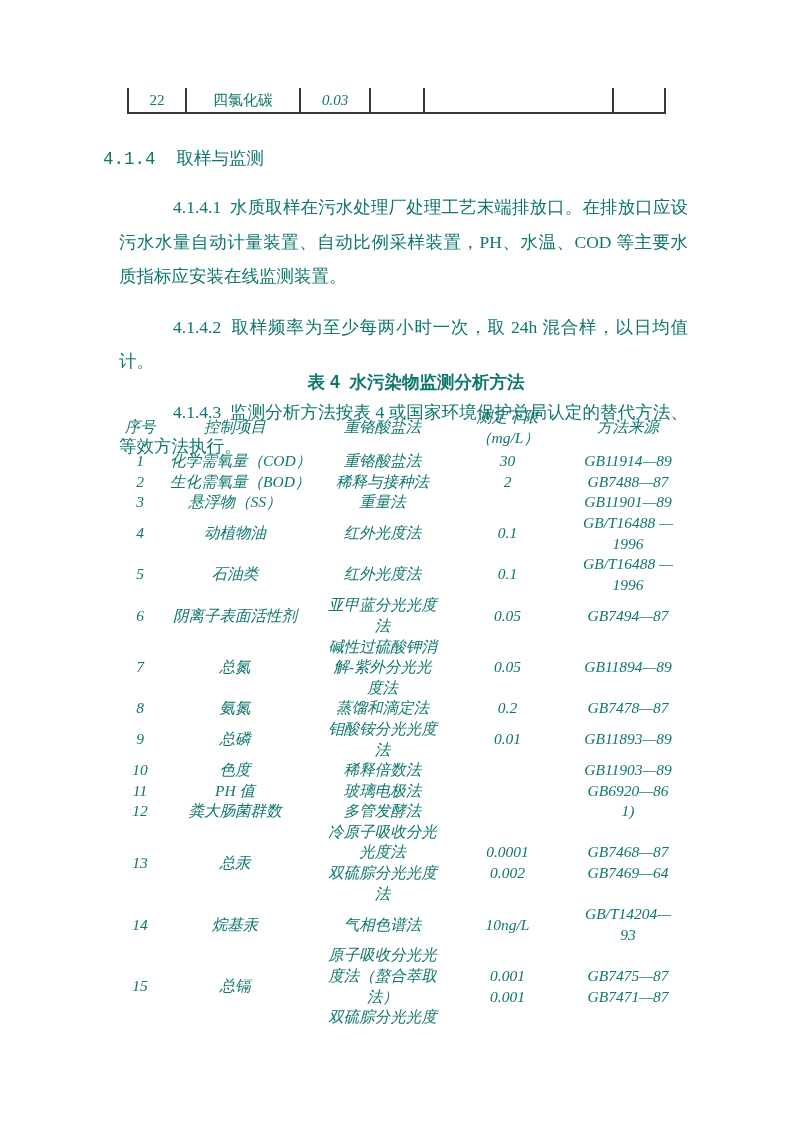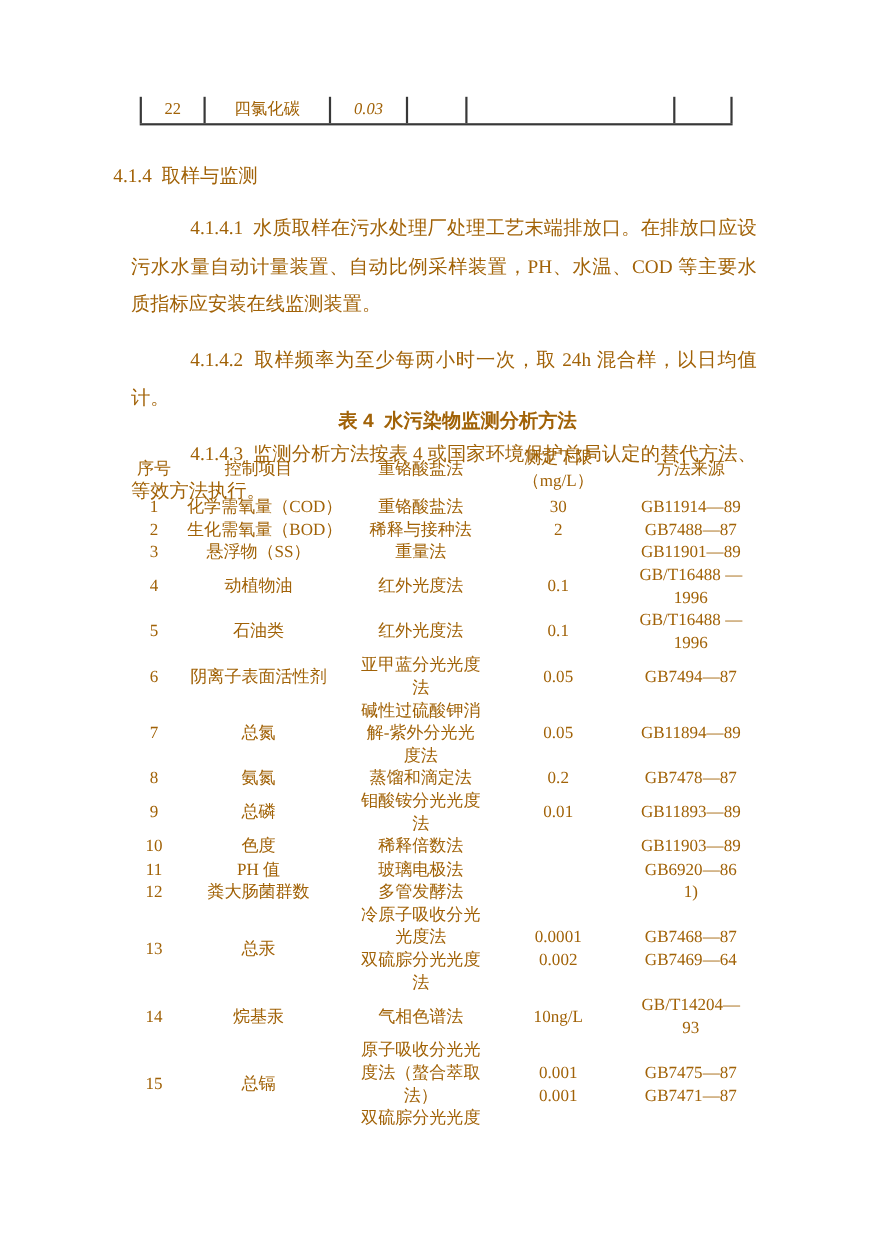--- a/index.html
+++ b/index.html
@@ -1,56 +1,56 @@
 <!DOCTYPE html>
 <html><head>
 <meta charset="utf-8">
 <style>
   html,body{margin:0;padding:0;background:#ffffff;}
   .page{
     position:relative;width:800px;height:1131px;background:#ffffff;overflow:hidden;
-    font-family:"Liberation Serif","DejaVu Serif",serif;color:#a16207;
+    font-family:"Liberation Serif","DejaVu Serif",serif;color:#0f766e;
   }
   
   .toprow{
     position:absolute;left:127px;top:88px;height:26px;display:flex;
     border-bottom:2px solid #383838;box-sizing:border-box;
   }
   .toprow .tc{
     box-sizing:border-box;border-left:2px solid #383838;
     text-align:center;font-size:15px;line-height:24px;white-space:nowrap;overflow:hidden;
   }
   .toprow .tc:last-child{border-right:2px solid #383838;}
   .toprow .tc:nth-child(1){width:58px;}
   .toprow .tc:nth-child(2){width:114px;}
   .toprow .tc:nth-child(3){width:70px;font-style:italic;}
   .toprow .tc:nth-child(4){width:54px;}
   .toprow .tc:nth-child(5){width:189px;}
   .toprow .tc:nth-child(6){width:54px;}
   
   .content{position:absolute;left:103px;top:144px;width:601px;}
-  .h414{font-size:17.5px;line-height:30px;white-space:pre-wrap;}
+  .h414{font-size:17.5px;line-height:30px;white-space:pre-wrap;font-family:Liberation Mono, monospace;}
   .para{
     margin:16px;font-size:17.5px;line-height:34.5px;text-indent:54px;
     text-align:justify;white-space:pre-wrap;
   }
   
   .t4title{
     position:absolute;left:0;top:370px;width:800px;text-align:center;
     font-weight:bold;font-size:17.5px;white-space:pre;
     font-family:"Liberation Sans","DejaVu Sans",sans-serif;
     padding-left:16px;
   }
   
   .t4{
     position:absolute;left:110px;top:407px;width:596px;
     display:table;table-layout:fixed;border-collapse:collapse;
     font-size:15.5px;line-height:20.6px;
   }
-  .t4grp{display:table-row-group;}
+  .t4grp{display:table-row-group;font-style:italic;}
   .t4r{display:table-row;}
   .t4c{
     display:table-cell;vertical-align:middle;text-align:center;
     white-space:nowrap;overflow:visible;
   }
   .t4h .t4c{padding-bottom:3px;}
   .c-no{width:60px;}
   .c-item{width:130px;}
   .c-method{width:165px;}
   .c-limit{width:85px;}

